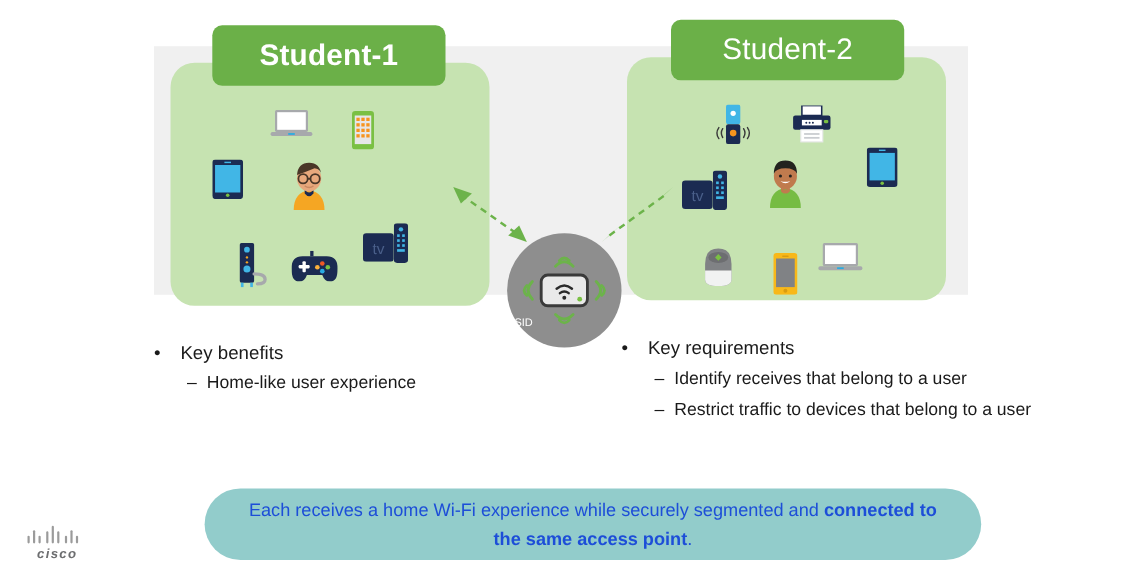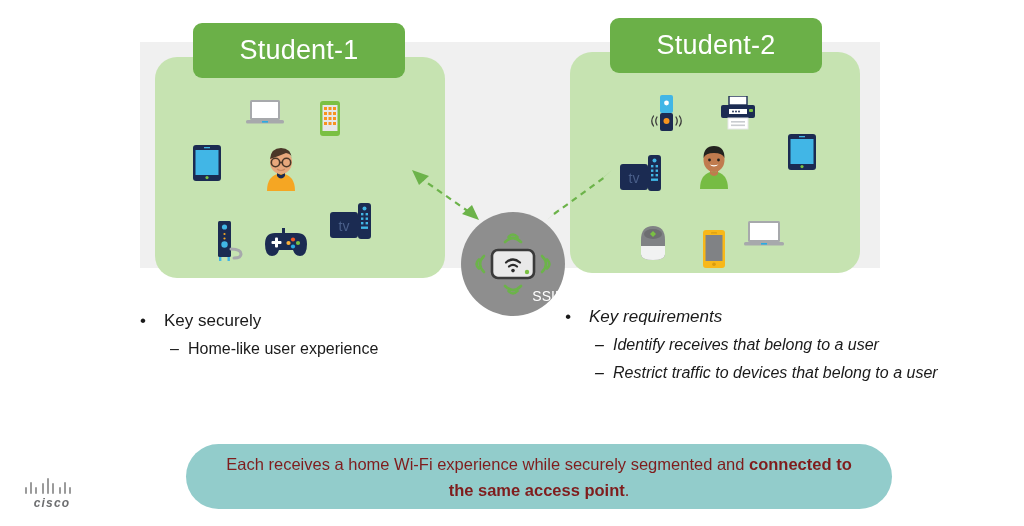--- a/index.html
+++ b/index.html
@@ -40,53 +40,53 @@
     background: #6bb048;
     border-radius: 9px;
     color: #ffffff;
     font-size: 27px;
     line-height: 1;
     display: flex;
     align-items: center;
     justify-content: center;
     letter-spacing: 0.2px;
   }
-  #header-student-1 { left: 193px; top: 23px; width: 212px; height: 55px; }
+  #header-student-1 { left: 193px; top: 23px; width: 212px; height: 55px; font-weight: bold; }
   #header-student-2 { left: 610px; top: 18px; width: 212px; height: 55px; }
 
   
   .device { position: absolute; }
 
   
   .ssid-circle {
     position: absolute;
     left: 461px;
     top: 212px;
     width: 104px;
     height: 104px;
     background: #8e8e8e;
     border-radius: 50%;
   }
   .ssid-label {
     position: absolute;
     left: 461px;
     top: 288px;
     width: 104px;
-    text-align: right;
+    text-align: left;
     color: #ffffff;
-    font-size: 14px;
+    font-size: 10px;
   }
 
   
   .arrows { position: absolute; left: 0; top: 0; width: 1024px; height: 526px; pointer-events: none; }
 
   
   .bullets { position: absolute; }
   #bullets-left  { left: 140px; top: 312px; width: 430px; }
-  #bullets-right { left: 565px; top: 308px; width: 455px; font-style: italic; }
+  #bullets-right { left: 565px; top: 308px; width: 455px; }
 
   .b-l1 {
     font-size: 17px;
     line-height: 1.0;
     margin-bottom: 12px;
     white-space: nowrap;
   }
   .b-l1 .dot { display: inline-block; width: 24px; }
   .b-l2 {
     font-size: 16px;
@@ -98,21 +98,21 @@
 
   
   .banner {
     position: absolute;
     left: 186px;
     top: 444px;
     width: 706px;
     height: 65px;
     background: #92cccb;
     border-radius: 33px;
-    color: #7f1d1d;
+    color: #1d4ed8;
     font-size: 16.5px;
     line-height: 26px;
     display: flex;
     align-items: center;
     justify-content: center;
     text-align: center;
     padding: 0 26px;
     box-sizing: border-box;
   }
   .banner b { font-weight: bold; }
@@ -380,21 +380,21 @@
 
   <g stroke="#6cb34a" stroke-width="2.2" stroke-dasharray="6,5" fill="none">
     <line x1="554" y1="214" x2="605" y2="177"></line>
   </g>
   <polygon points="547,220 564,205 554,214" fill="#6cb34a"></polygon>
   <polygon points="612,170 595,185 605,176" fill="#6cb34a"></polygon>
 </svg>
 
 <div class="bullets" id="bullets-left">
   <div class="b-l1">
-    <span class="dot">•</span><span>Key securely</span>
+    <span class="dot">•</span><span>Key benefits</span>
   </div>
   <div class="b-l2">
     <span class="dash">–</span><span>Home-like user experience</span>
   </div>
 </div>
 
 <div class="bullets" id="bullets-right">
   <div class="b-l1">
     <span class="dot">•</span><span>Key requirements</span>
   </div>

